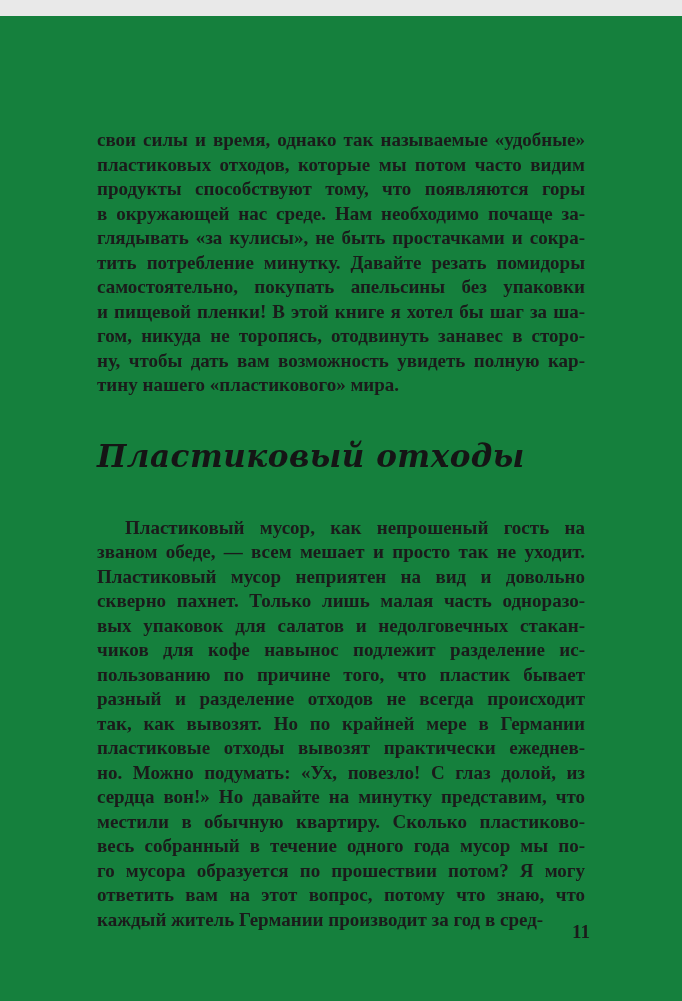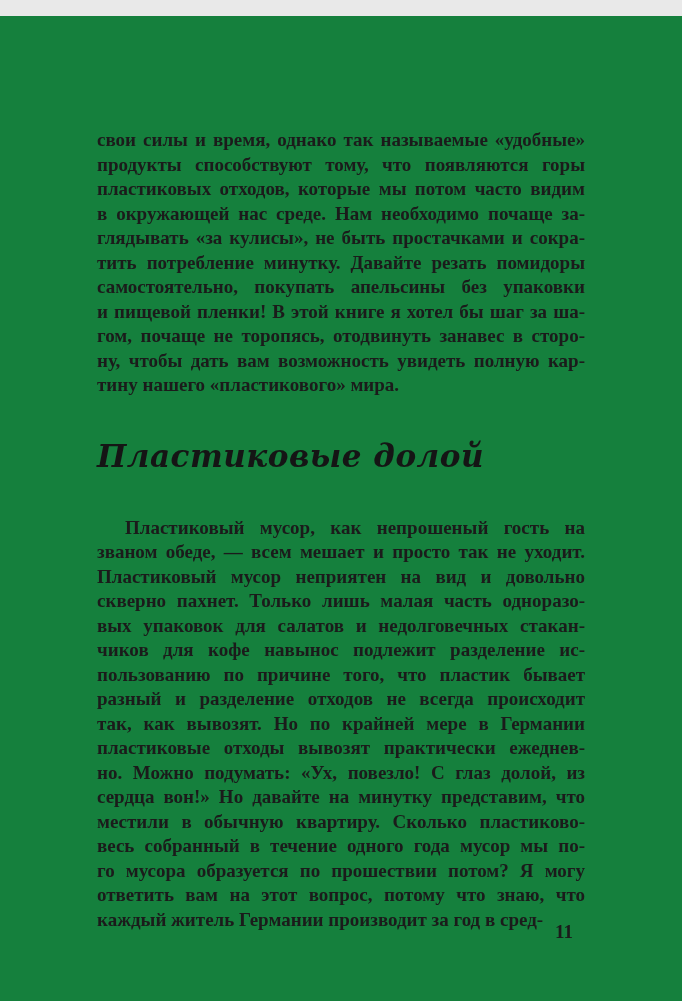--- a/index.html
+++ b/index.html
@@ -48,46 +48,46 @@
     font-weight: bold;
     font-size: 31px;
     line-height: 40px;
     letter-spacing: 0.5px;
     text-align: left;
     color: #151515;
   }
   .page-number {
     position: absolute;
     top: 905px;
-    right: 109px;
+    right: 92px;
     font-size: 19px;
     font-weight: 600;
     color: #1b1b1b;
     text-align: right;
   }
 </style>
 </head>
 <body>
 
 <div class="page">
   <div class="text-block" id="content-root">
       <div class="paragraph">
         <div class="line">свои силы и время, однако так называемые «удобные»</div>
+        <div class="line">пластиковых отходов, которые мы потом часто видим</div>
         <div class="line">продукты способствуют тому, что появляются горы</div>
-        <div class="line">пластиковых отходов, которые мы потом часто видим</div>
         <div class="line">в окружающей нас среде. Нам необходимо почаще за-</div>
         <div class="line">глядывать «за кулисы», не быть простачками и сокра-</div>
         <div class="line">тить потребление минутку. Давайте резать помидоры</div>
         <div class="line">самостоятельно, покупать апельсины без упаковки</div>
         <div class="line">и пищевой пленки! В этой книге я хотел бы шаг за ша-</div>
-        <div class="line">гом, почаще не торопясь, отодвинуть занавес в сторо-</div>
+        <div class="line">гом, никуда не торопясь, отодвинуть занавес в сторо-</div>
         <div class="line">ну, чтобы дать вам возможность увидеть полную кар-</div>
         <div class="line last-line">тину нашего «пластикового» мира.</div>
       </div>
-      <h2 class="section-heading">Пластиковые долой</h2>
+      <h2 class="section-heading">Пластиковый отходы</h2>
       <div class="paragraph indent-first">
         <div class="line">Пластиковый мусор, как непрошеный гость на</div>
         <div class="line">званом обеде, — всем мешает и просто так не уходит.</div>
         <div class="line">Пластиковый мусор неприятен на вид и довольно</div>
         <div class="line">скверно пахнет. Только лишь малая часть одноразо-</div>
         <div class="line">вых упаковок для салатов и недолговечных стакан-</div>
         <div class="line">чиков для кофе навынос подлежит разделение ис-</div>
         <div class="line">пользованию по причине того, что пластик бывает</div>
         <div class="line">разный и разделение отходов не всегда происходит</div>
         <div class="line">так, как вывозят. Но по крайней мере в Германии</div>

